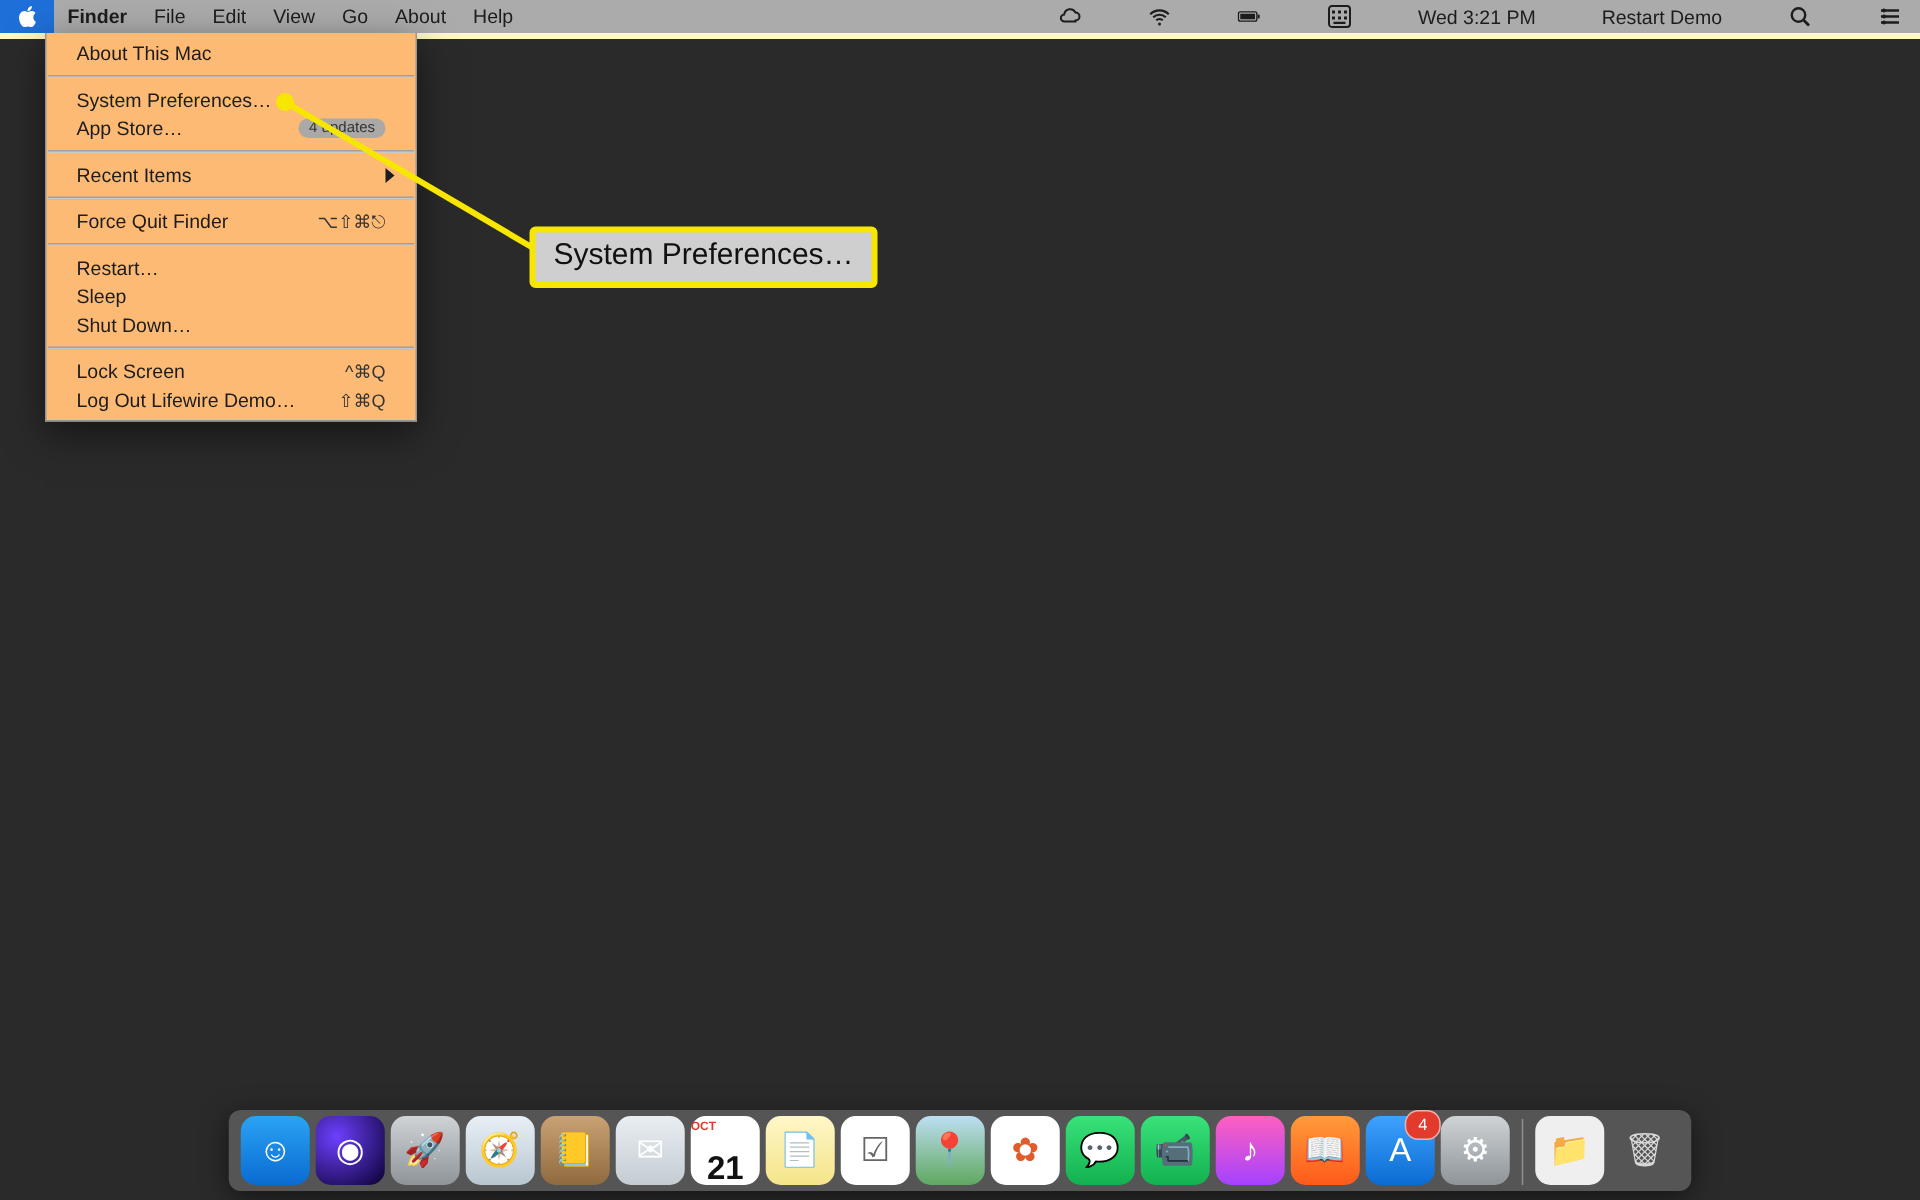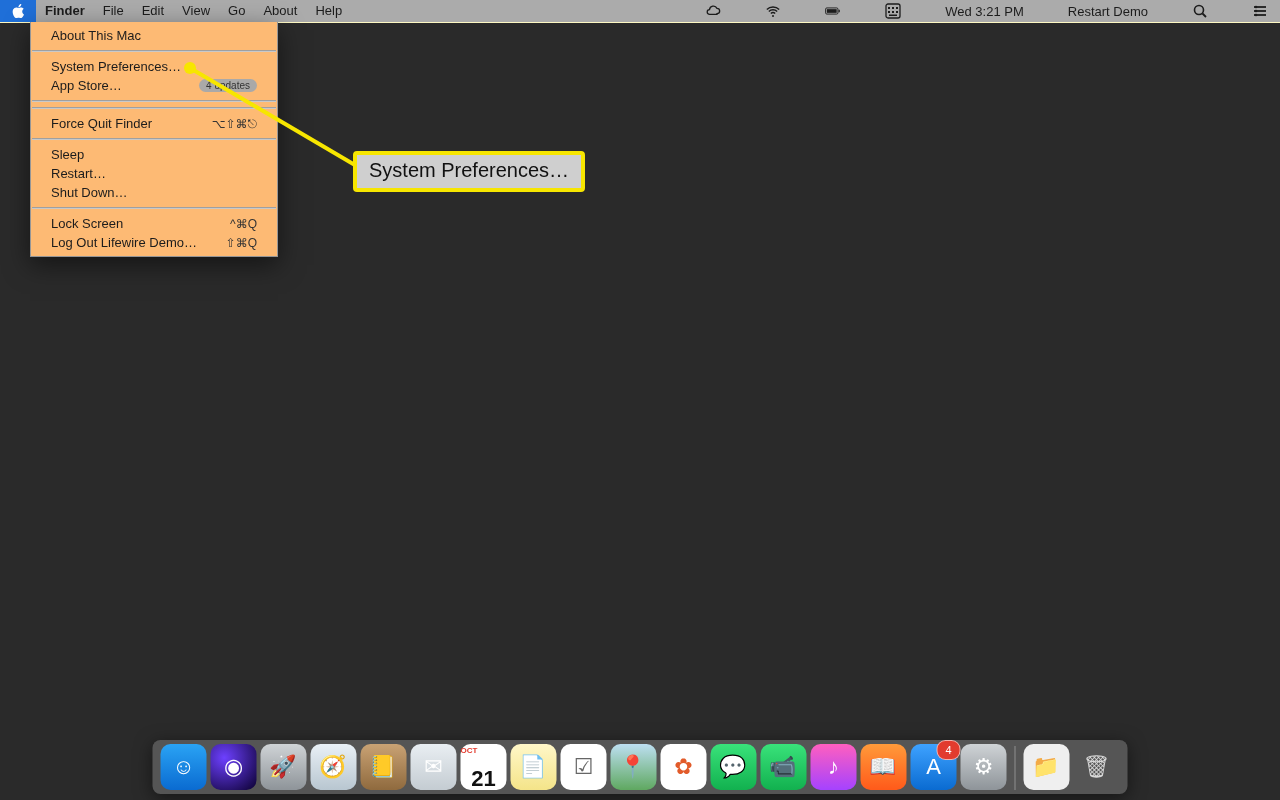--- a/index.html
+++ b/index.html
@@ -1,21 +1,21 @@
 <!DOCTYPE html>
 <html><head>
 <meta charset="utf-8">
 <style>
   html,body{margin:0;padding:0;width:1280px;height:800px;overflow:hidden;
     font-family:-apple-system,"Helvetica Neue",Helvetica,Arial,sans-serif;
     font-size:13px;color:#000;background:#2a2a2a;}
   
   .menubar{position:absolute;top:0;left:0;right:0;height:22px;
     background:#ababab;display:flex;align-items:flex-start;user-select:none;
-    border-bottom:1px solid #fef9c3;}
+    border-bottom:4px solid #fef9c3;}
   .apple-btn{height:22px;width:36px;background:#1f6fd8;display:flex;
     align-items:center;justify-content:center;}
   .apple-btn svg{fill:#fff;width:13px;height:14px;}
   .mb-item{padding:0 9px;height:22px;line-height:22px;color:#1c1c1c;}
   .mb-item.active{font-weight:700;}
   .mb-right{margin-left:auto;display:flex;align-items:center;height:22px;
     padding-right:6px;}
   .mb-right .ri{padding:0 6px;height:26px;display:flex;align-items:center;
     color:#1c1c1c;margin-left:32px;}
   .mb-right svg{width:16px;height:16px;fill:#1c1c1c;}
@@ -125,31 +125,34 @@
     </div>
   <div class="dd-sep"></div>
   <div class="dd-item">
       <span class="lbl">System Preferences…</span>
     </div>
   <div class="dd-item">
       <span class="lbl">App Store…</span>
       <span class="dd-badge">4 updates</span>
     </div>
   <div class="dd-sep"></div>
+  <div class="dd-item dd-sub">
+      <span class="lbl">Recent Items</span>
+    </div>
   <div class="dd-sep"></div>
   <div class="dd-item">
       <span class="lbl">Force Quit Finder</span>
       <span class="dd-short">⌥⇧⌘⎋</span>
     </div>
   <div class="dd-sep"></div>
   <div class="dd-item">
+      <span class="lbl">Restart…</span>
+    </div>
+  <div class="dd-item">
       <span class="lbl">Sleep</span>
-    </div>
-  <div class="dd-item">
-      <span class="lbl">Restart…</span>
     </div>
   <div class="dd-item">
       <span class="lbl">Shut Down…</span>
     </div>
   <div class="dd-sep"></div>
   <div class="dd-item">
       <span class="lbl">Lock Screen</span>
       <span class="dd-short">^⌘Q</span>
     </div>
   <div class="dd-item">

